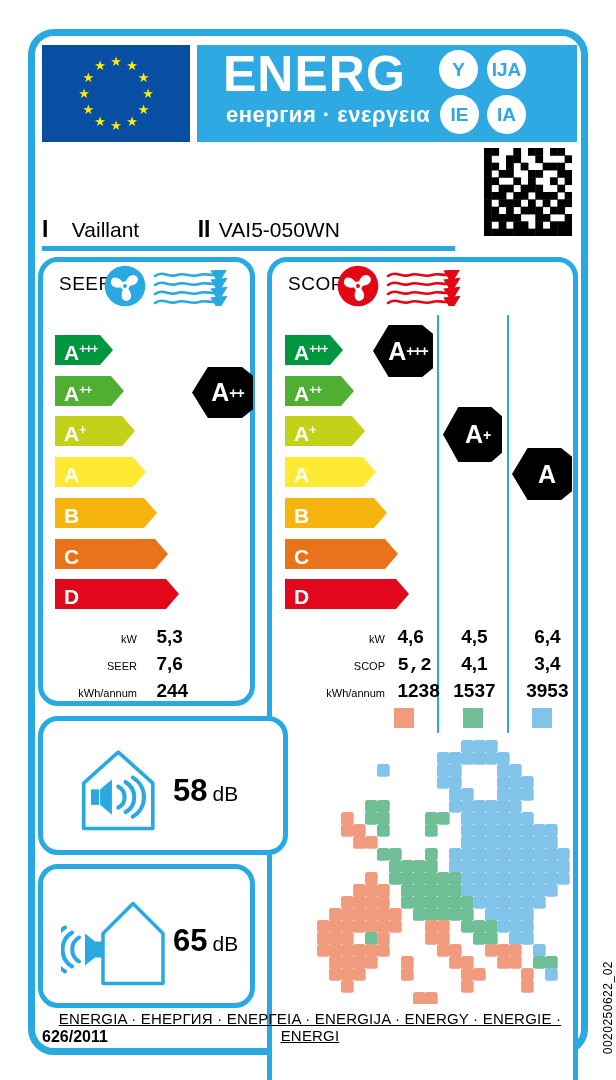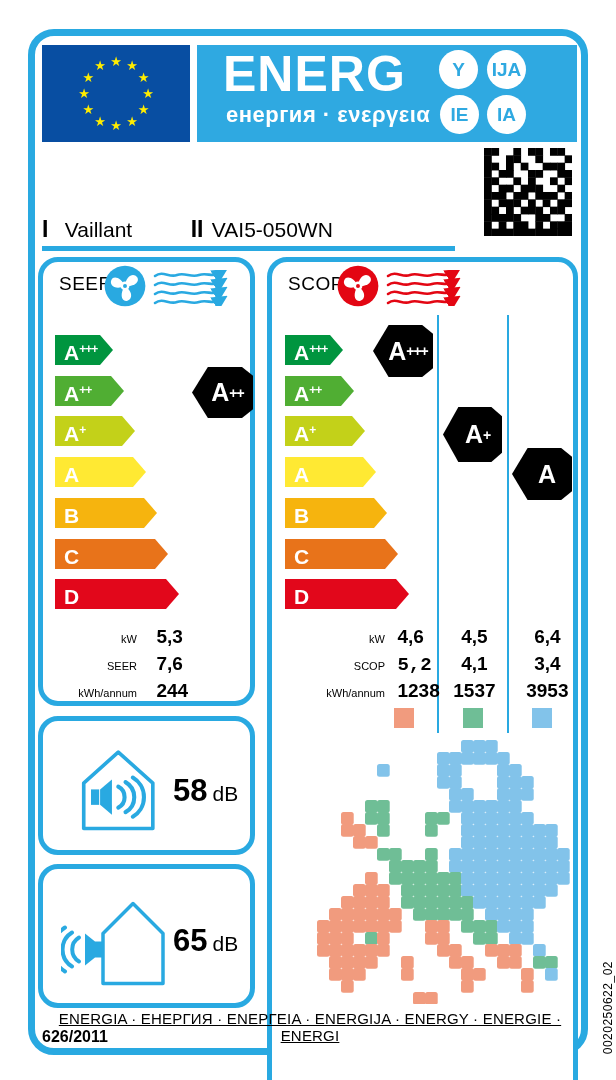--- a/index.html
+++ b/index.html
@@ -23,21 +23,21 @@
 
   
   .numeral { font-weight:bold; font-size:23px; }
   .brand-text { font-size:21px; }
   .rule { left:42px; top:246px; width:413px; height:5px; background:#29A9E1; }
 
   
   .box { border:5px solid #29A9E1; border-radius:20px; background:#fff; }
   .seer-box { left:38px; top:257px; width:217px; height:449px; }
   .scop-box { left:267px; top:257px; width:311px; height:872px; }
-  .db-box-1 { left:38px; top:716px; width:217px; height:139px; }
+  .db-box-1 { left:38px; top:716px; width:250px; height:139px; }
   .db-box-2 { left:38px; top:864px; width:217px; height:144px; }
 
   .sec-label { font-size:19px; font-weight:500; letter-spacing:.5px; }
 
   
   .arrow { height:30px; clip-path:polygon(0 0, calc(100% - 13px) 0, 100% 50%, calc(100% - 13px) 100%, 0 100%);
     color:#fff; font-weight:bold; font-size:21px; line-height:29px; padding-left:9px; }
   .sup { font-size:12px; vertical-align:7px; letter-spacing:-1px; font-weight:bold; }
   .tag { background:#000; color:#fff; font-weight:bold;
     clip-path:polygon(0 50%, 26% 0, 82% 0, 100% 17%, 100% 83%, 82% 100%, 26% 100%);
@@ -186,21 +186,21 @@
     <rect x="44.04" y="80.74" width="7.7804" height="7.7804" rx="0" fill="#000000"></rect>
     <rect x="51.379999999999995" y="80.74" width="7.7804" height="7.7804" rx="0" fill="#000000"></rect>
     <rect x="58.72" y="80.74" width="7.7804" height="7.7804" rx="0" fill="#000000"></rect>
     <rect x="66.06" y="80.74" width="7.7804" height="7.7804" rx="0" fill="#000000"></rect>
     <rect x="73.4" y="80.74" width="7.7804" height="7.7804" rx="0" fill="#000000"></rect>
     <rect x="80.74" y="80.74" width="7.7804" height="7.7804" rx="0" fill="#000000"></rect>
   </svg>
 
 <div class="abs" style="left:42px; top:216px;">
   <span class="numeral">I</span>
-  <span class="brand-text" style="margin-left:12px;">Vaillant</span>
+  <span class="brand-text" style="margin-left:19px;">Vaillant</span>
   <span class="numeral" style="margin-left:54px;">II</span>
   <span class="brand-text" style="margin-left:4px;">VAI5-050WN</span>
 </div>
 <div class="abs rule"></div>
 
 <div class="abs box seer-box">
   <div class="abs sec-label" style="left:16px; top:11px;">SEER</div>
 
   <svg class="abs" style="left:60px; top:2px;" width="44" height="44" viewBox="0 0 40 40">
     <circle cx="20" cy="20" r="18.5" fill="#29A9E1"></circle>

